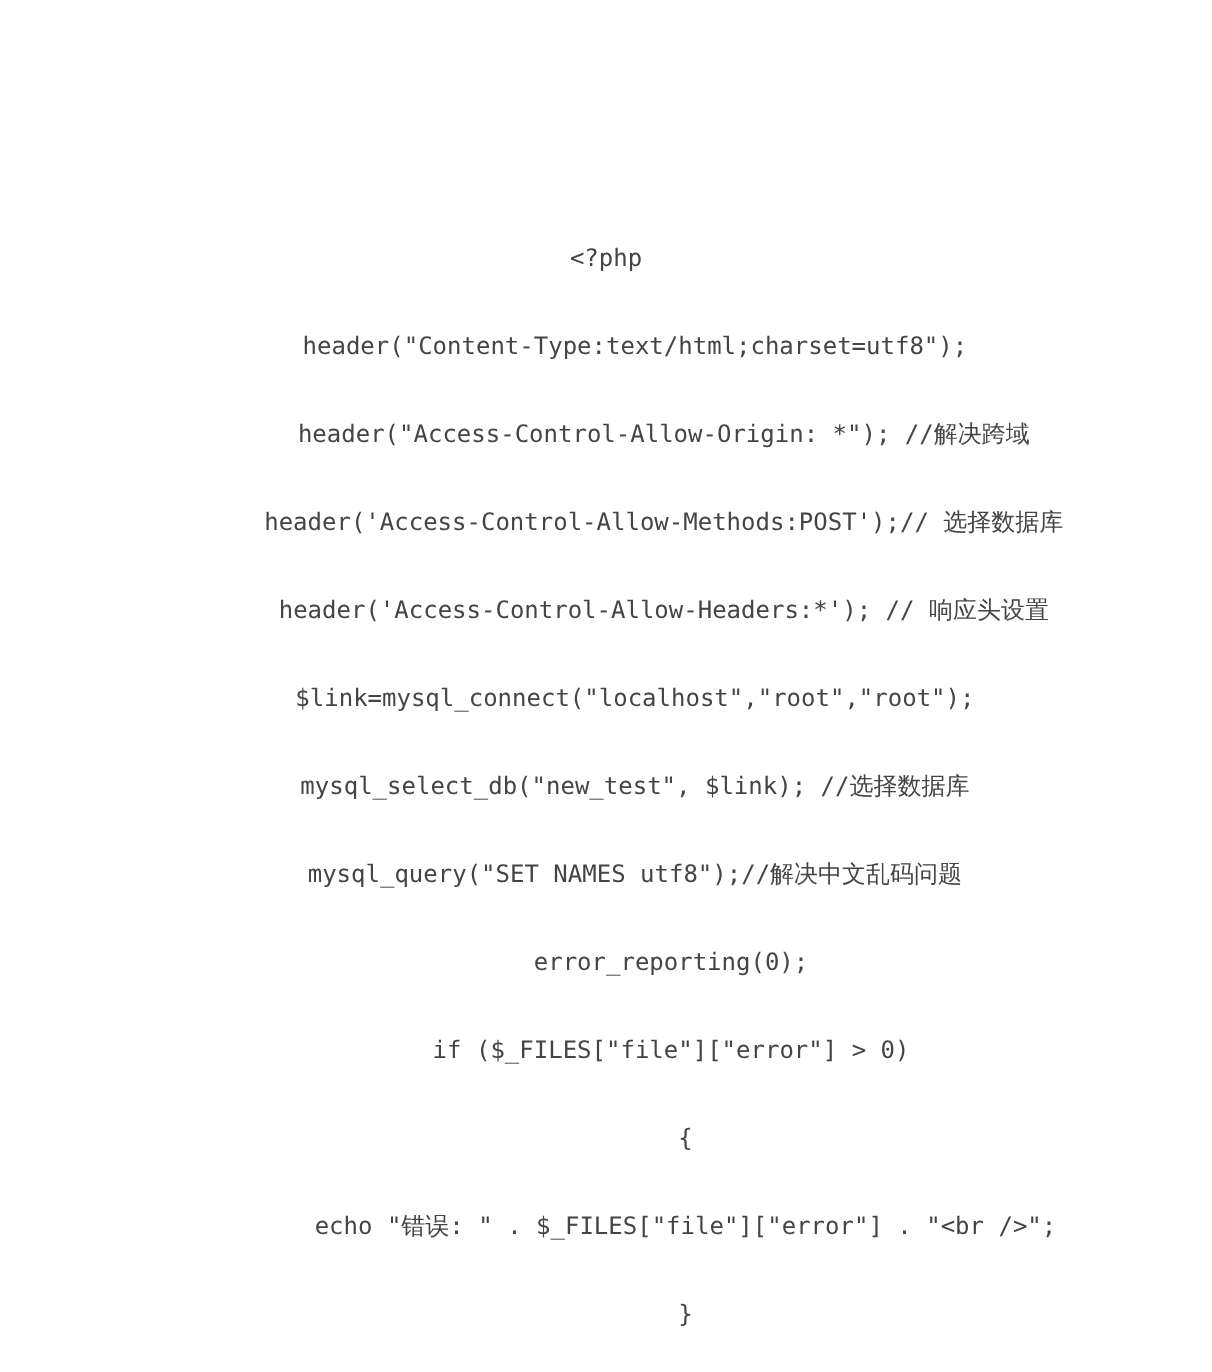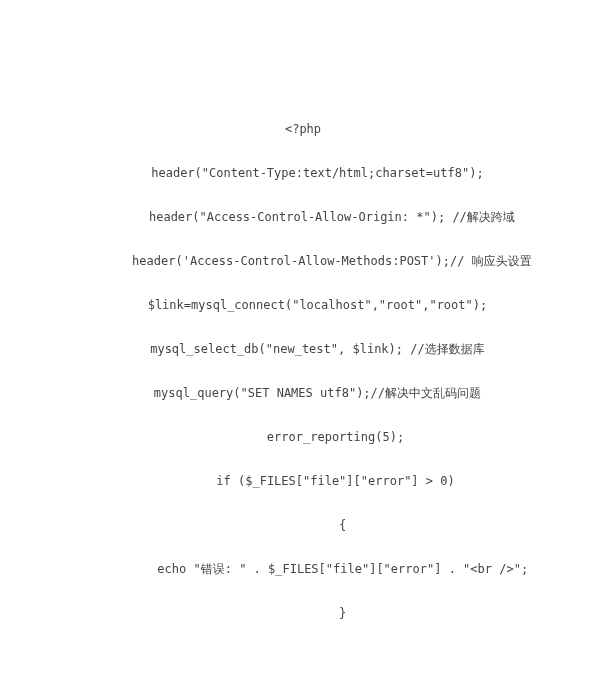--- a/index.html
+++ b/index.html
@@ -22,25 +22,26 @@
 </style>
 </head>
 <body>
 
 
 
 <div>
 <div class="code-line">&lt;?php</div>
 <div class="code-line">    header("Content-Type:text/html;charset=utf8");</div>
 <div class="code-line">        header("Access-Control-Allow-Origin: *"); //解决跨域</div>
-<div class="code-line">        header('Access-Control-Allow-Methods:POST');// 响应头设置</div>
+<div class="code-line">        header('Access-Control-Allow-Methods:POST');// 选择数据库</div>
+<div class="code-line">        header('Access-Control-Allow-Headers:*'); // 响应头设置</div>
 <div class="code-line">    $link=mysql_connect("localhost","root","root");</div>
 <div class="code-line">    mysql_select_db("new_test", $link); //选择数据库</div>
 <div class="code-line">    mysql_query("SET NAMES utf8");//解决中文乱码问题</div>
-<div class="code-line">         error_reporting(5);</div>
+<div class="code-line">         error_reporting(0);</div>
 <div class="code-line">         if ($_FILES["file"]["error"] &gt; 0)</div>
 <div class="code-line">           {</div>
 <div class="code-line">           echo "错误: " . $_FILES["file"]["error"] . "&lt;br /&gt;";</div>
 <div class="code-line">           }</div>
 
 
 
 
 
 

